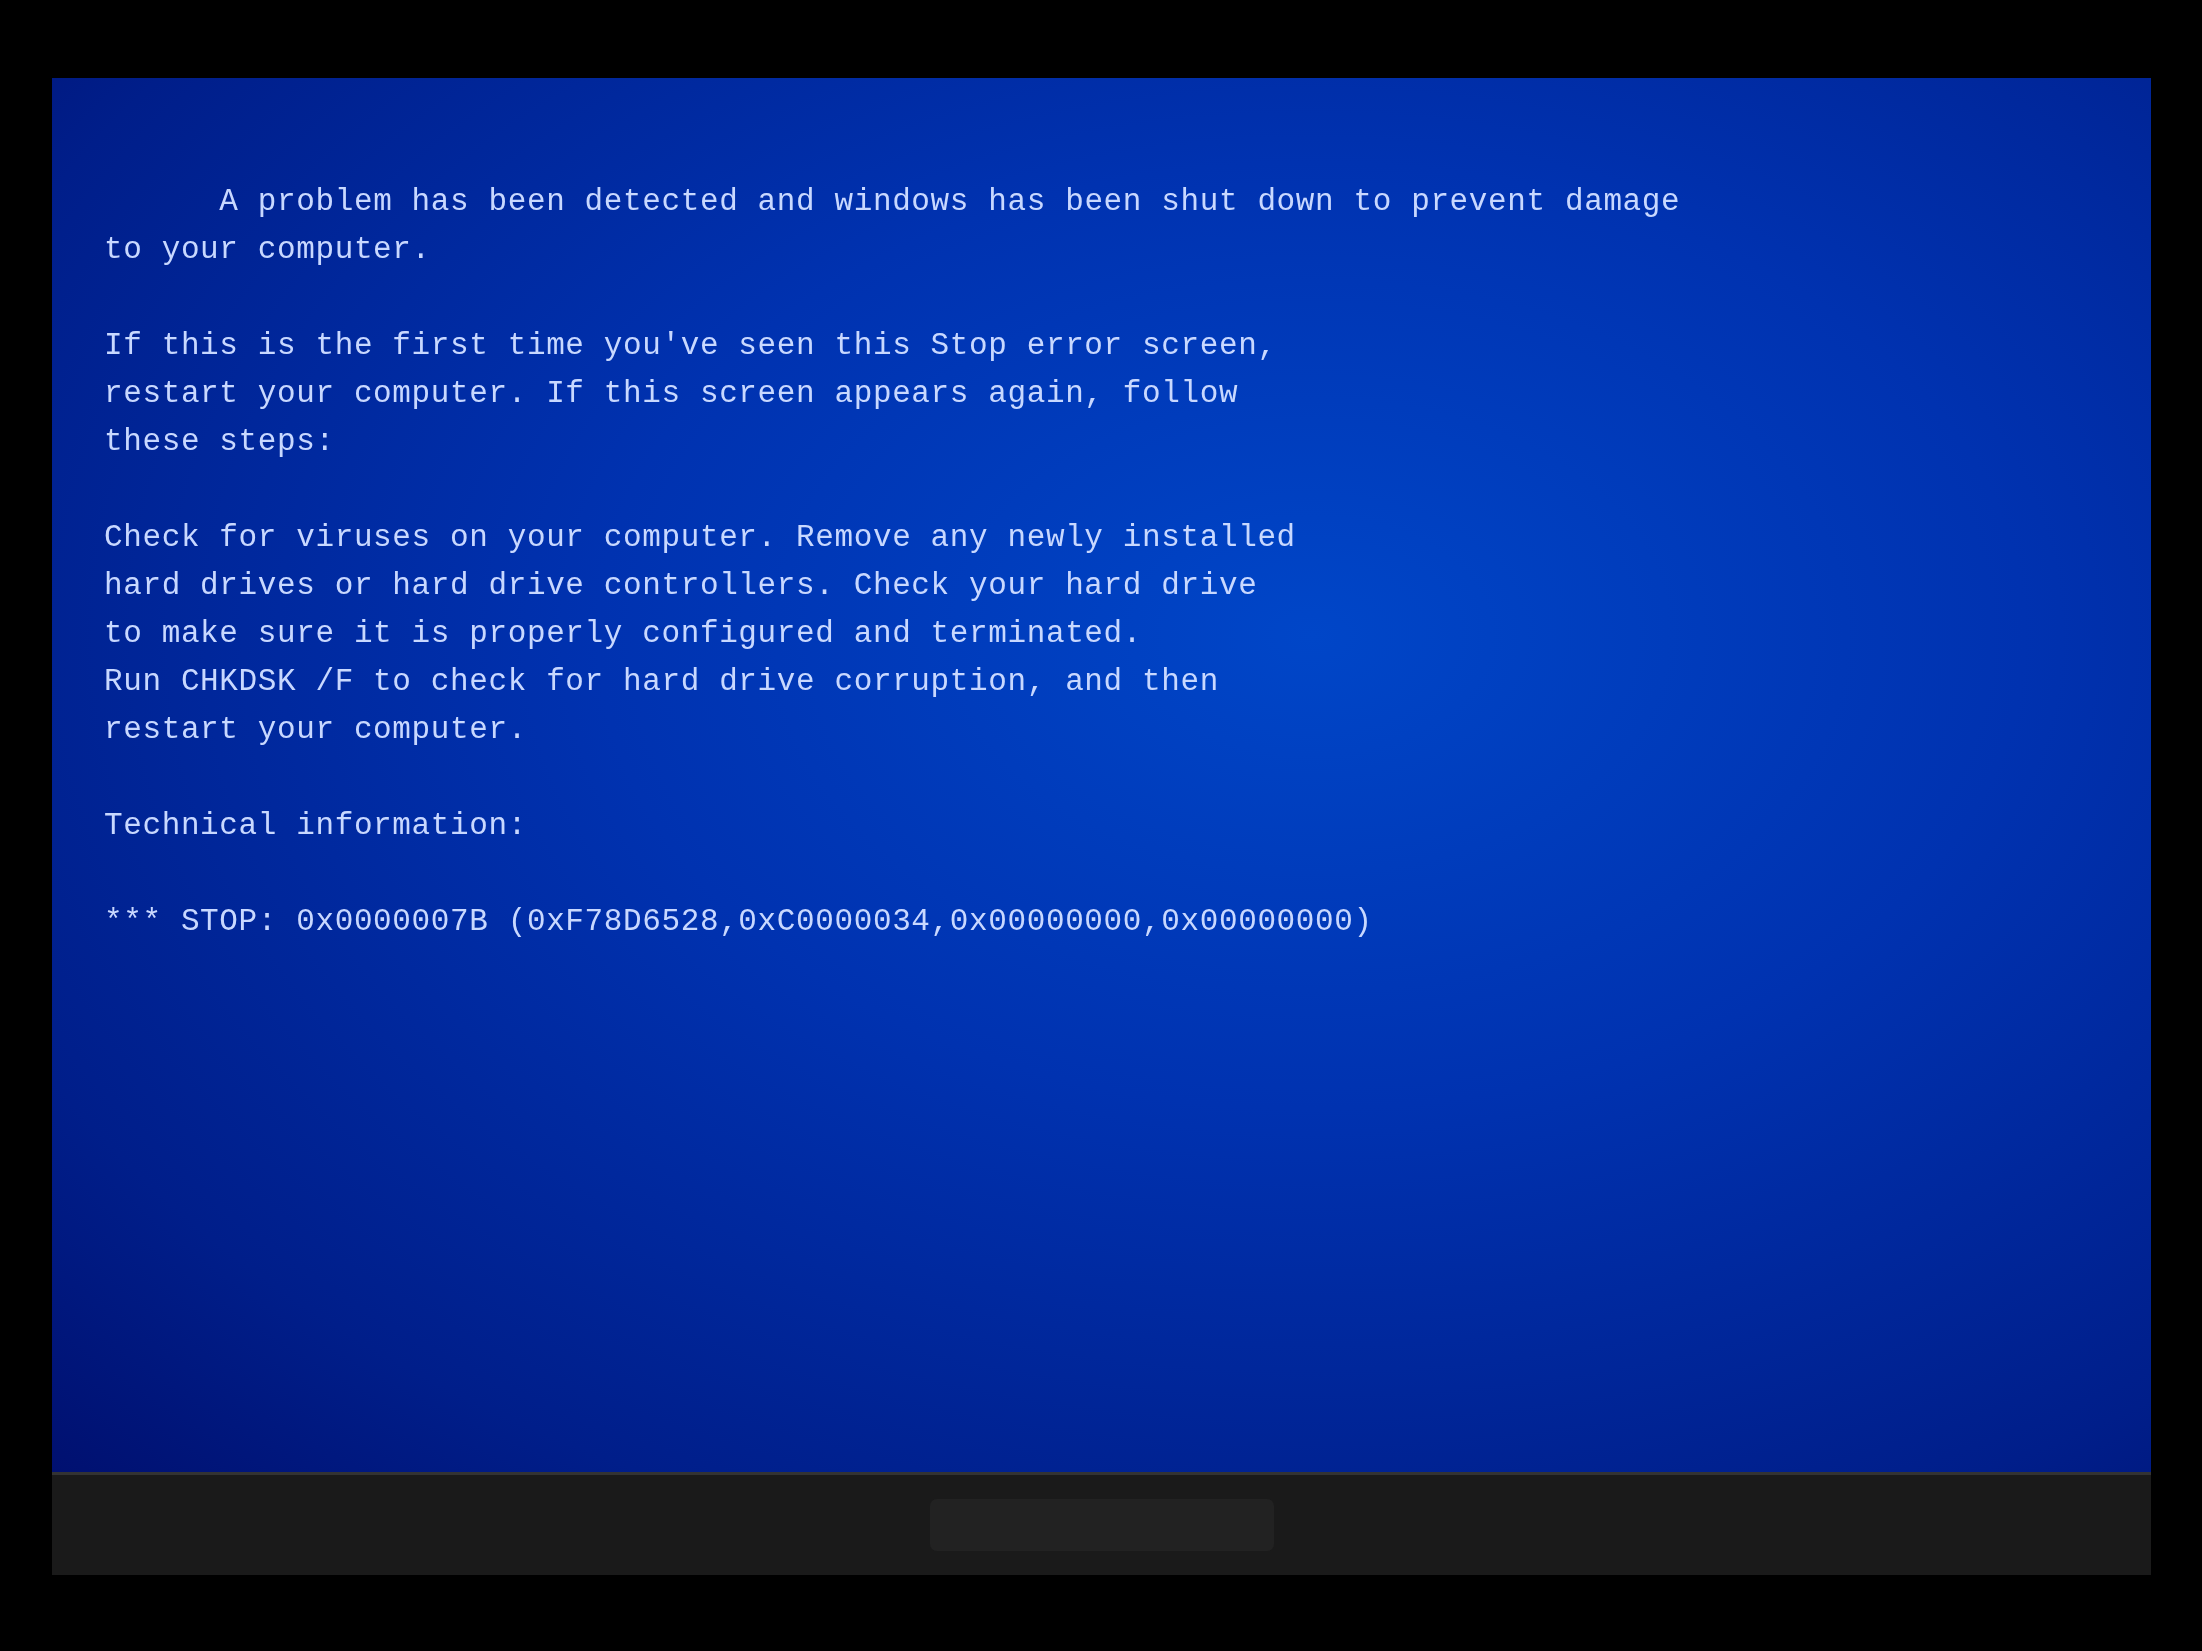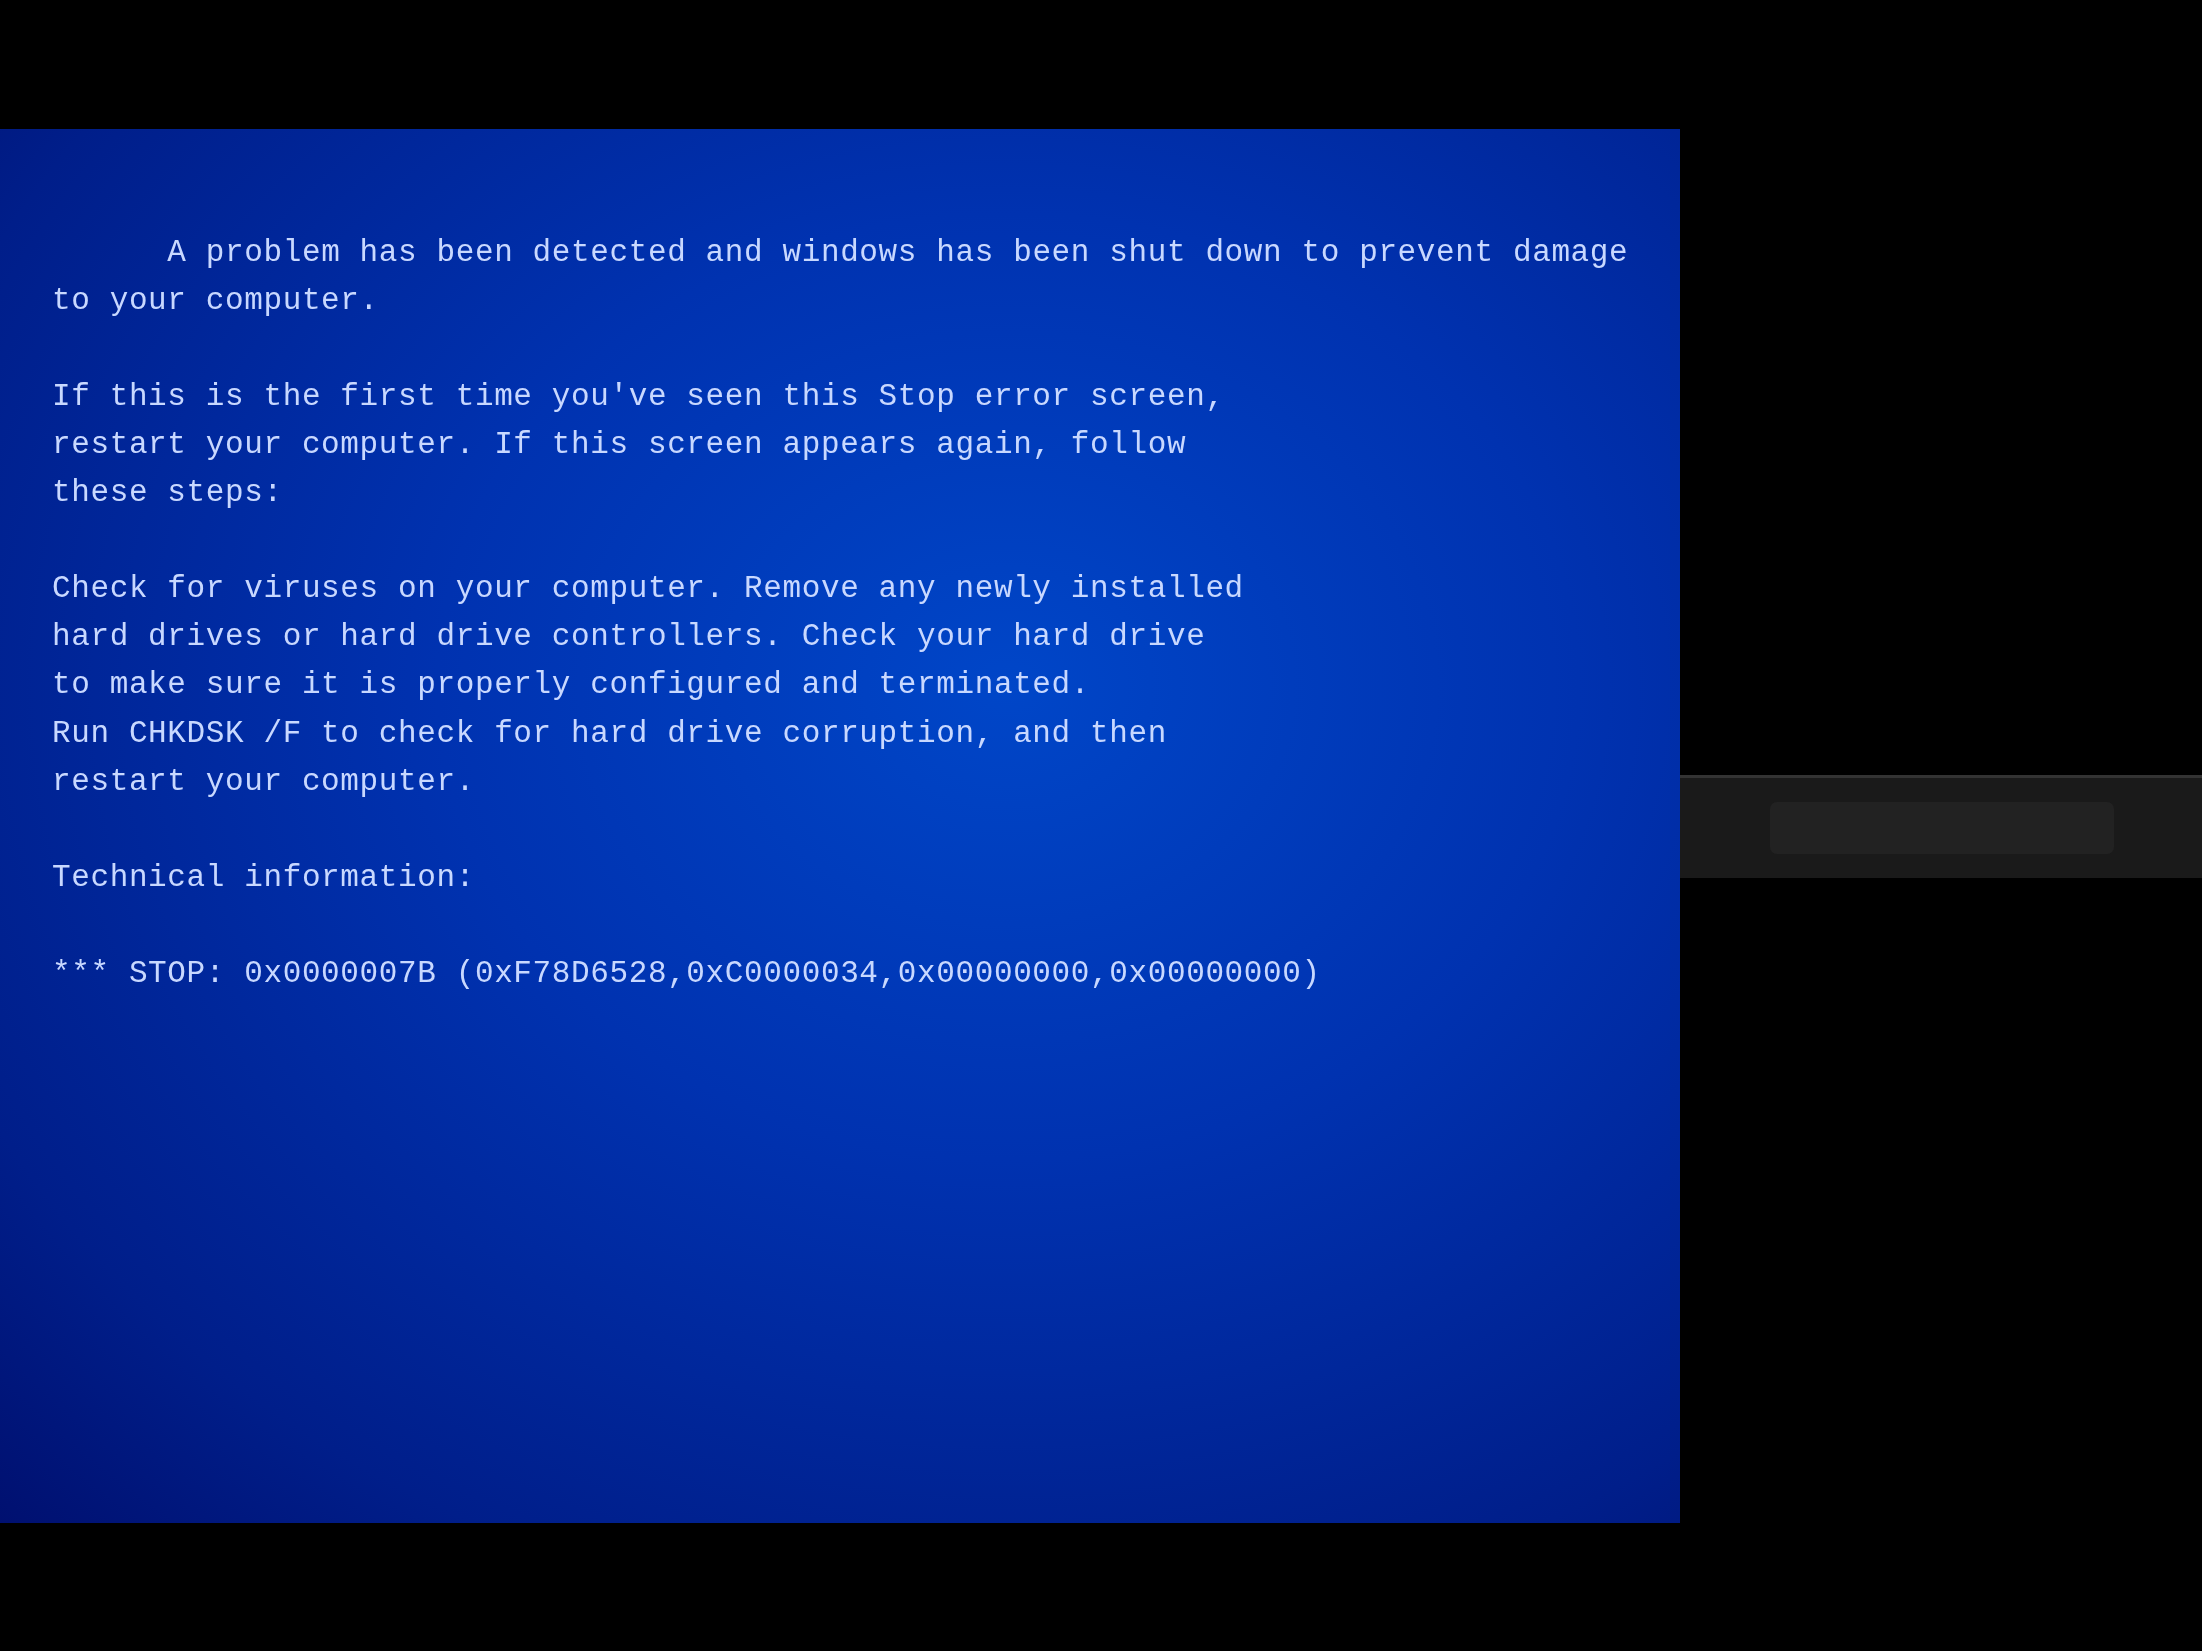--- a/index.html
+++ b/index.html
@@ -16,21 +16,21 @@
       align-items: center;
       justify-content: center;
       overflow: hidden;
     }
 
     .monitor-frame {
       width: 2203px;
       height: 1652px;
       background: #000000;
       display: flex;
-      flex-direction: row;
+      flex-direction: column;
       align-items: center;
       justify-content: center;
       position: relative;
     }
 
     .screen {
       width: 2099px;
       height: 1394px;
       background: radial-gradient(ellipse at 60% 40%, #0046c8 0%, #0032b0 40%, #001e8a 80%, #001070 100%);
       position: relative;

